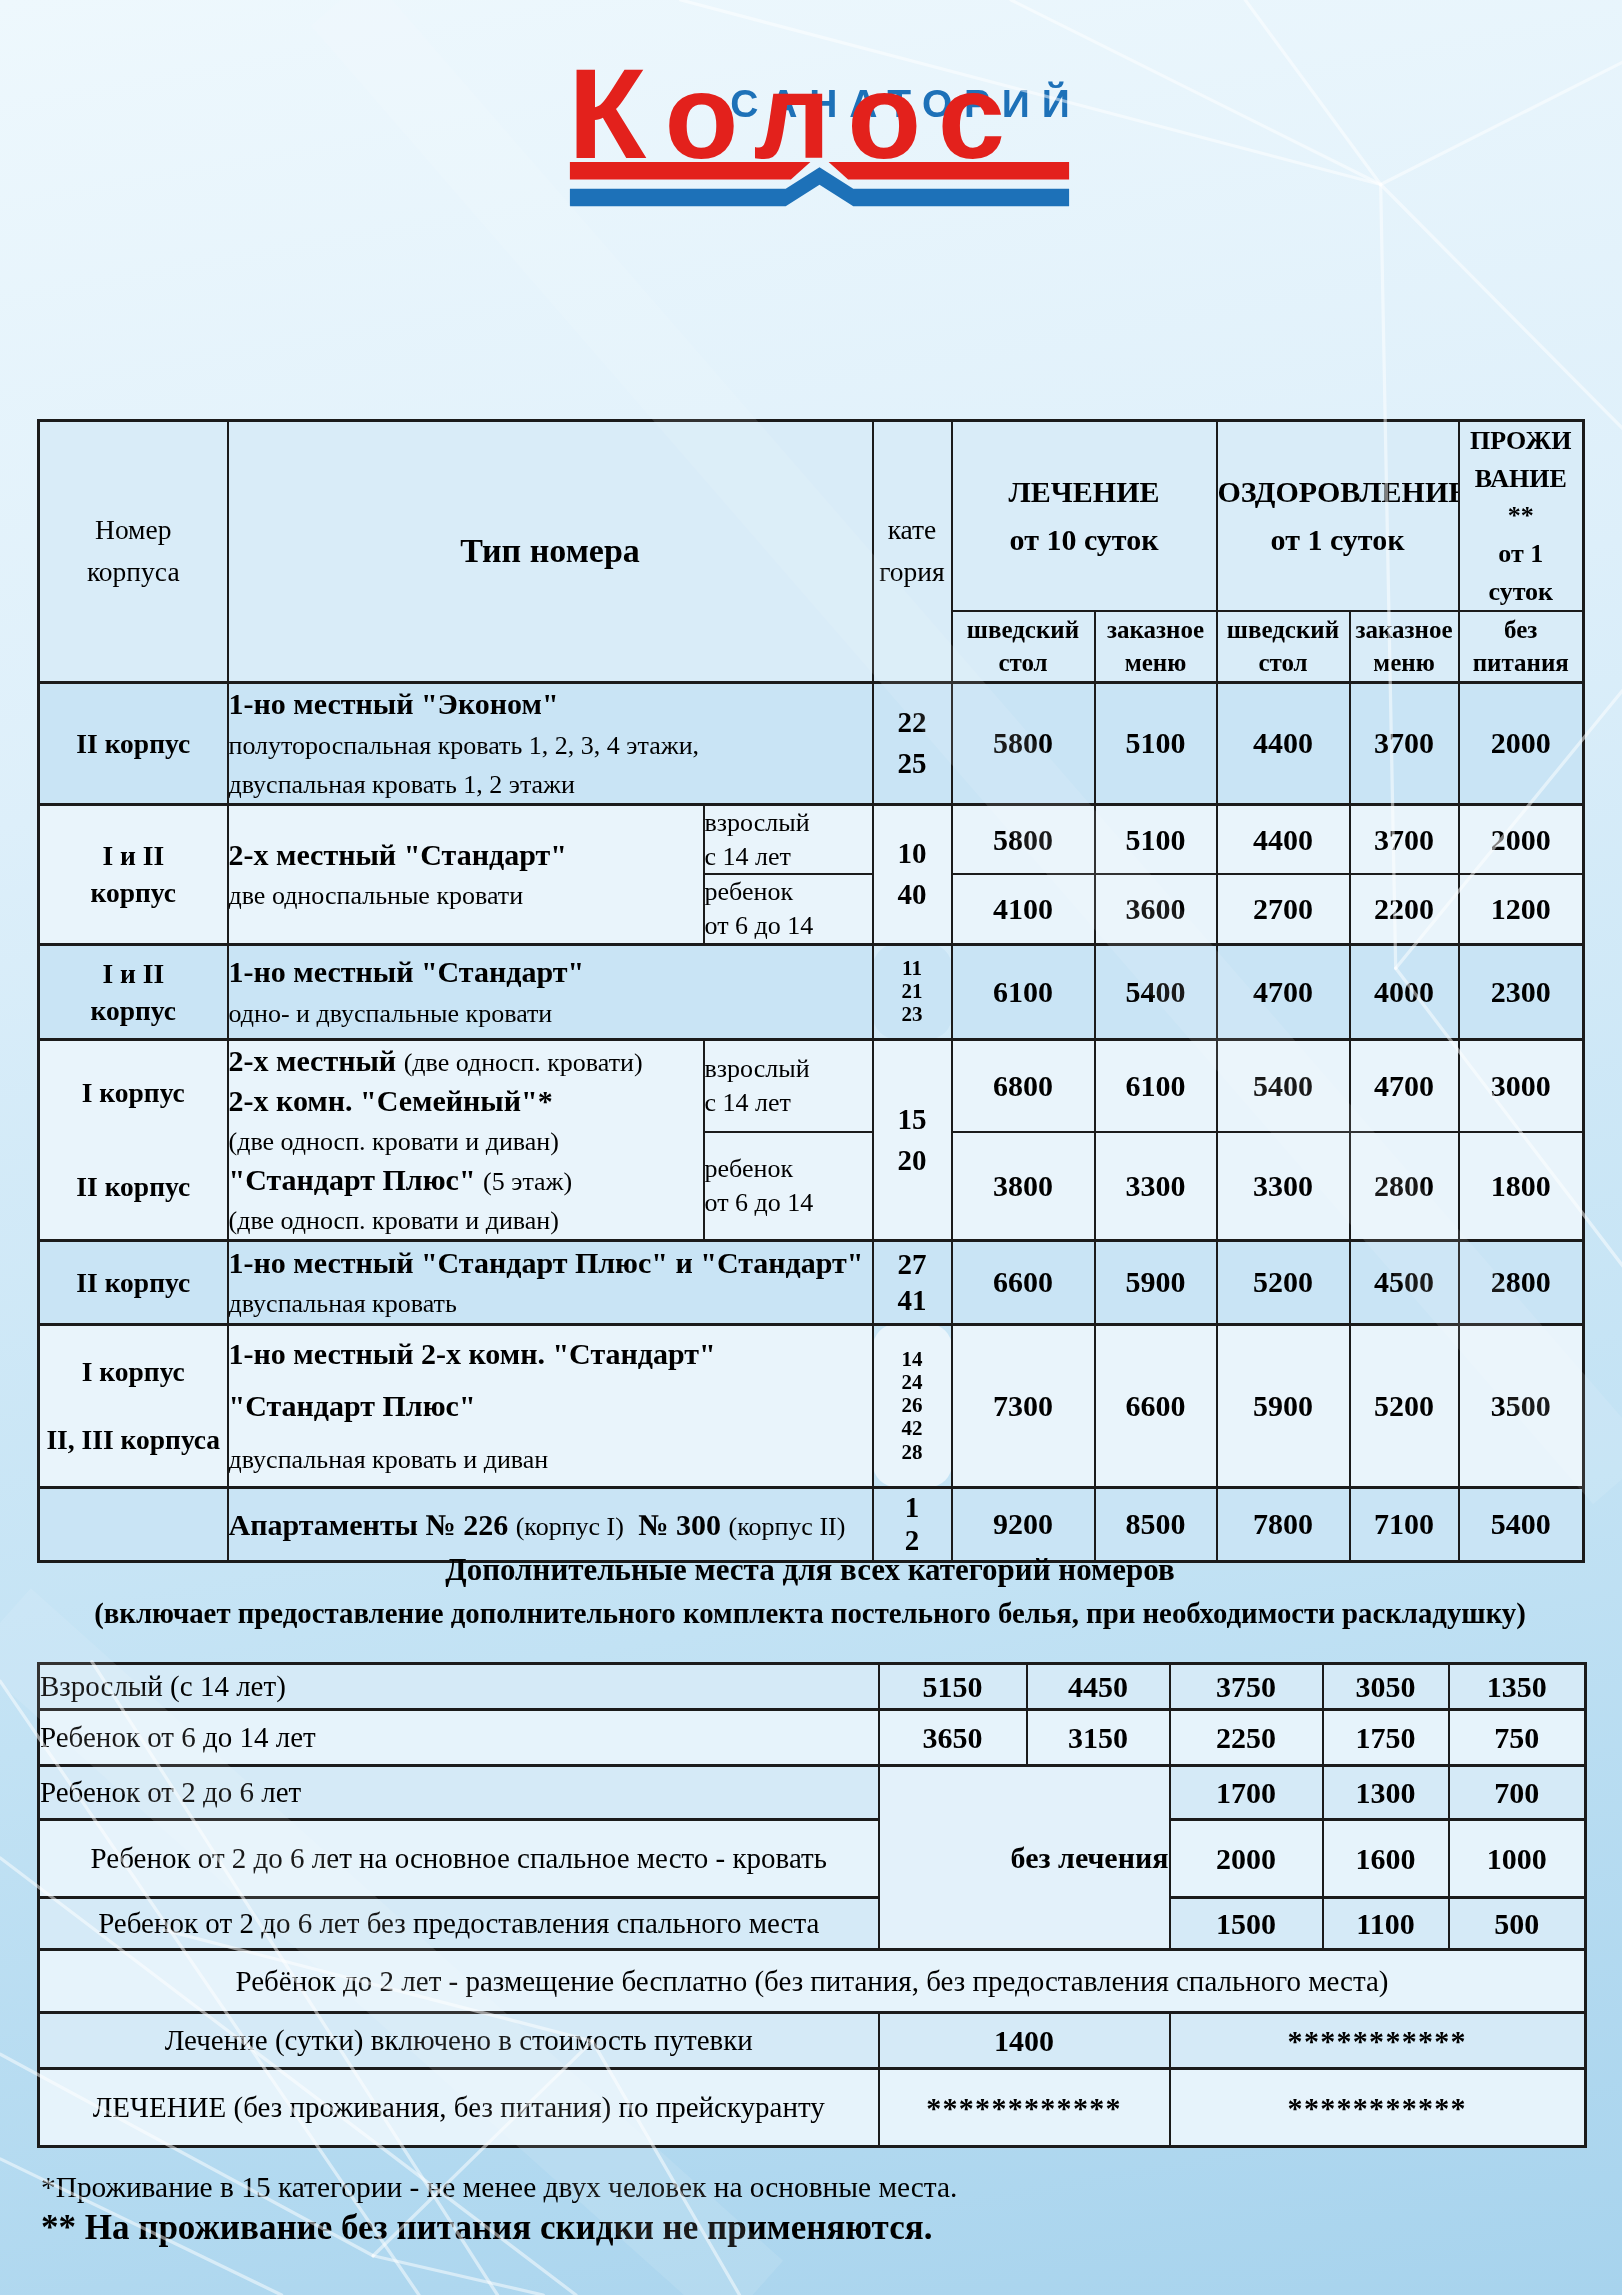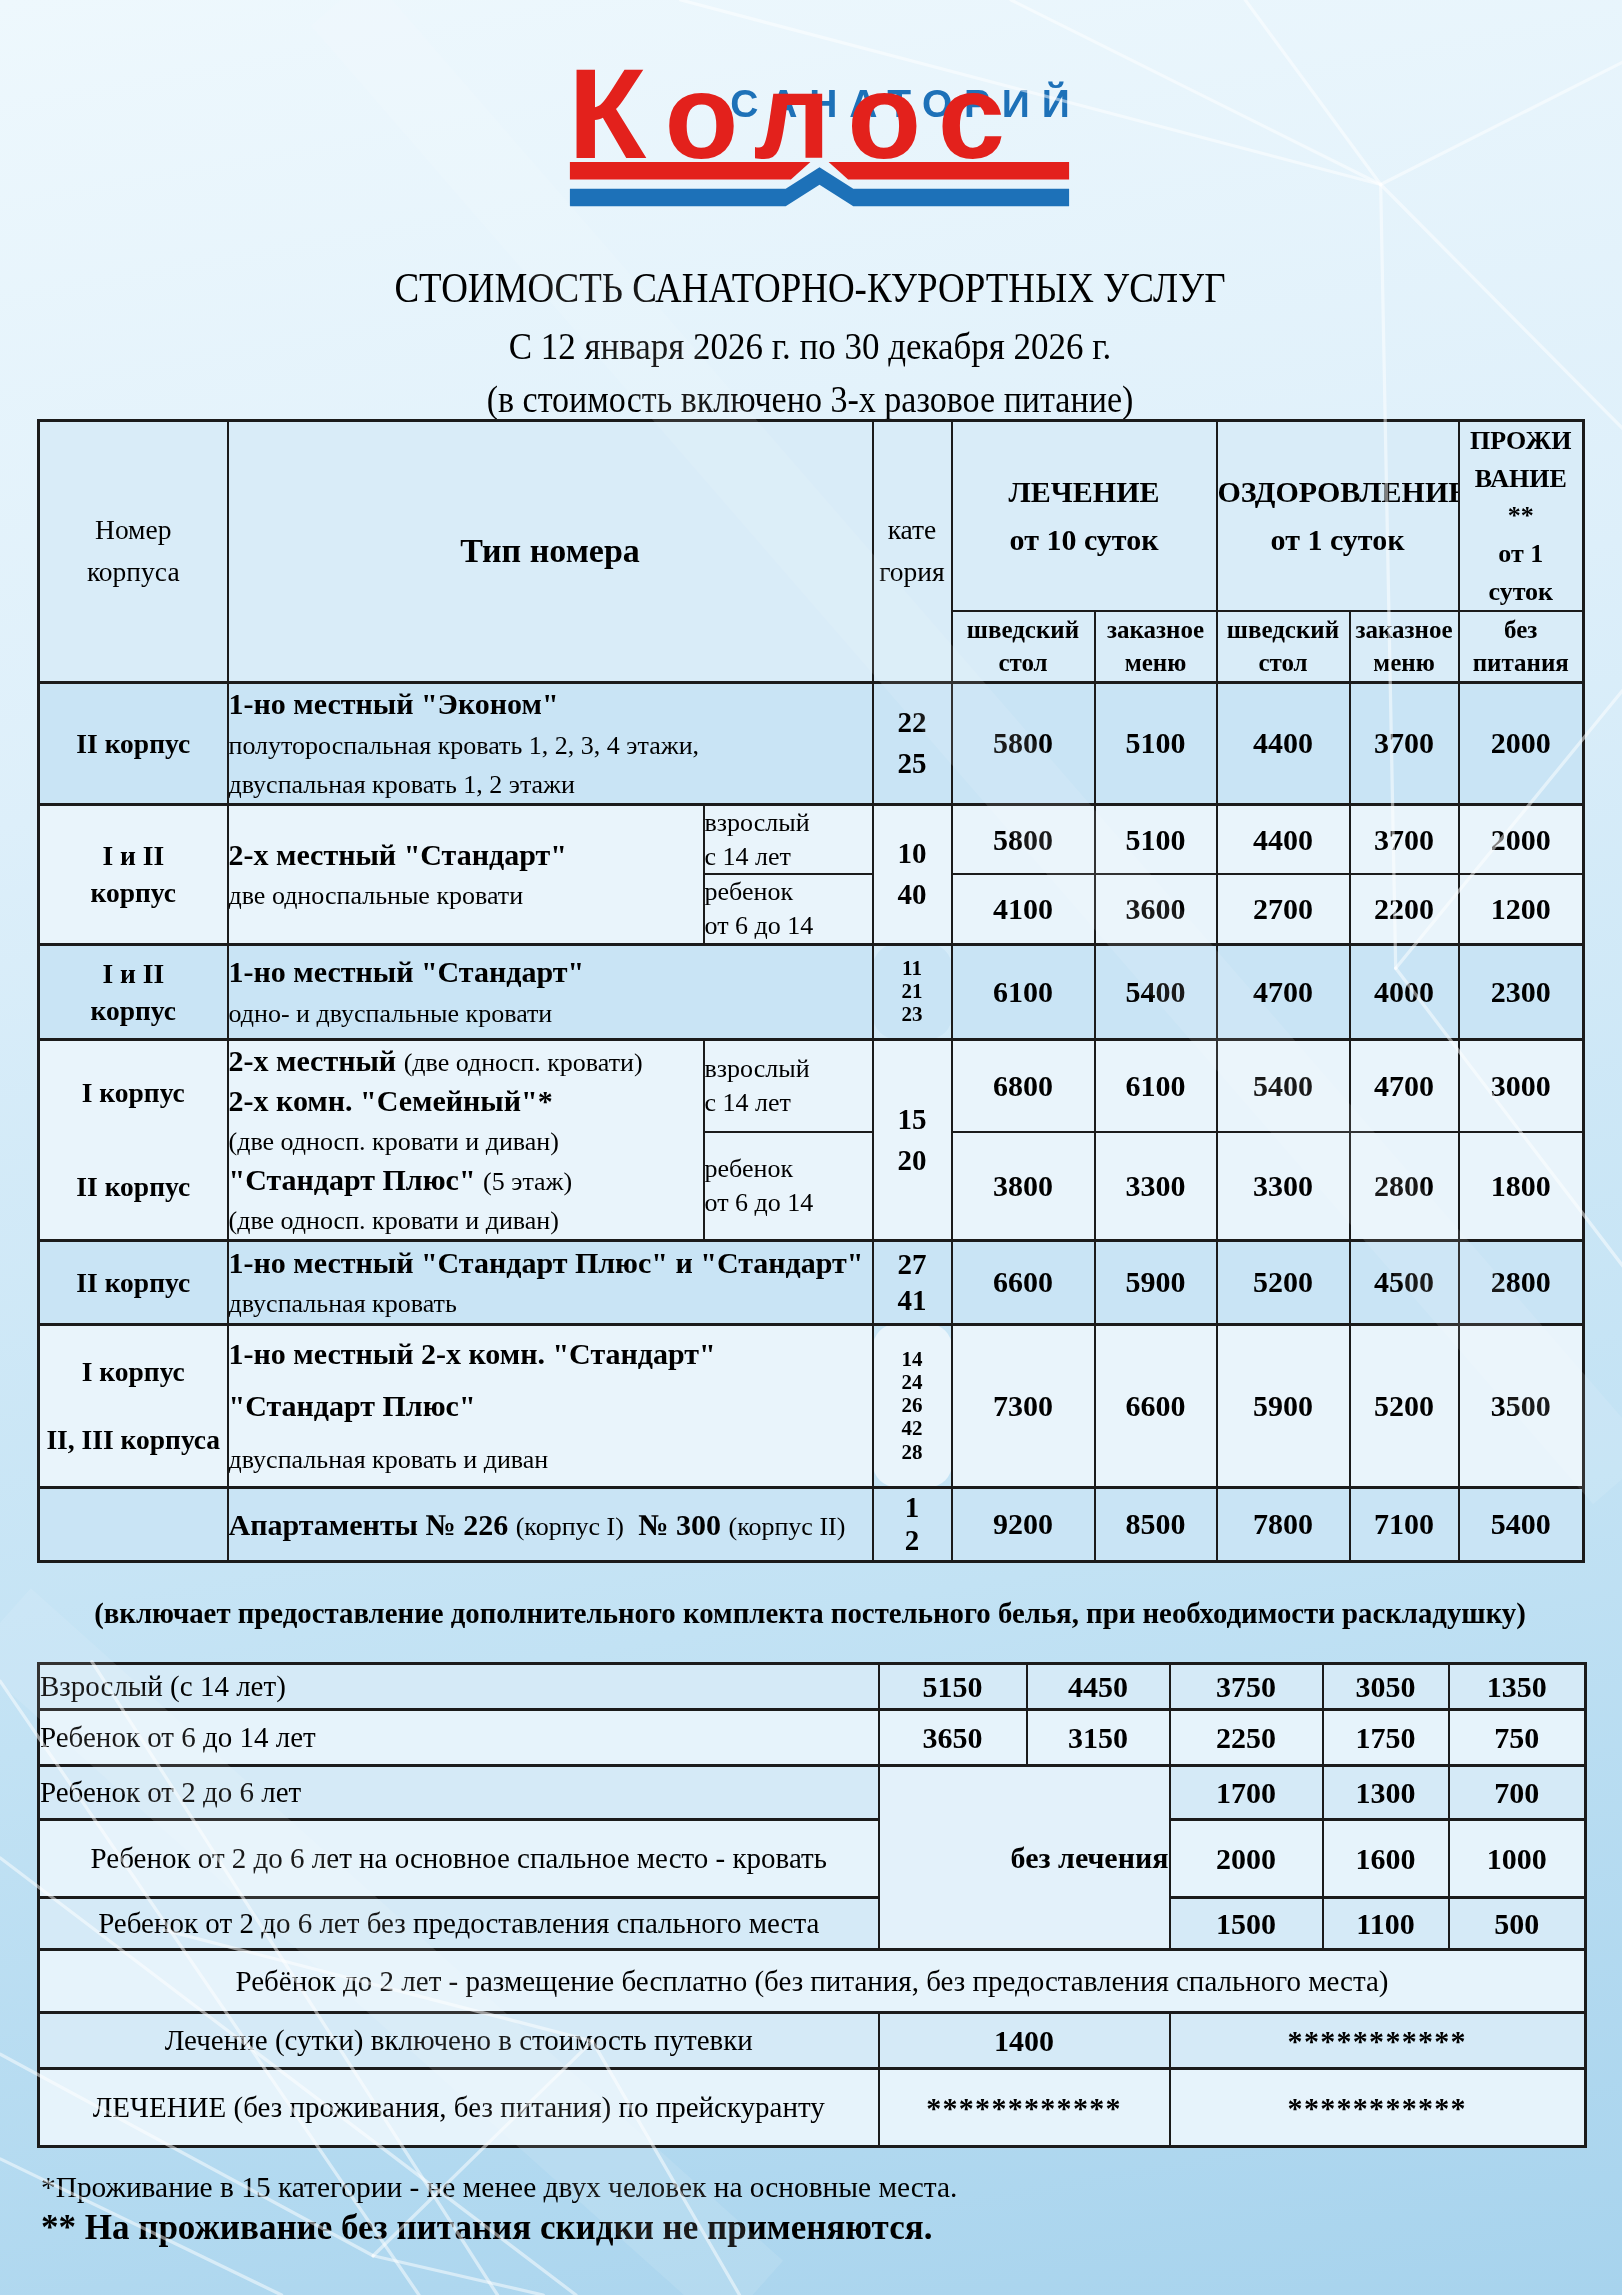--- a/index.html
+++ b/index.html
@@ -82,25 +82,20 @@
   <div class="logo">
     <div class="logo-sanatoriy">САНАТОРИЙ</div>
     <div class="logo-kolos"><span class="logo-k">К</span><span class="logo-rest">олос</span></div>
     <svg class="logo-bars" width="503" height="52" viewBox="0 0 768 80">
       <polygon points="0,0 370,0 340,27 0,27" fill="#e3211c"></polygon>
       <polygon points="398,0 768,0 768,27 428,27" fill="#e3211c"></polygon>
       <polygon points="0,41 332,41 384,8 436,41 768,41 768,68 436,68 384,35 332,68 0,68" fill="#1d71b8"></polygon>
     </svg>
   </div>
 
-  <div class="titles">
-    <div class="title1">СТОИМОСТЬ САНАТОРНО-КУРОРТНЫХ УСЛУГ</div>
-    <div class="title2">С 12 января 2026 г. по  30 декабря 2026 г.</div>
-    <div class="title3">(в стоимость включено 3-х разовое питание)</div>
-  </div>
 
   <table class="t1">
     <colgroup>
       <col style="width:189px">
         <col style="width:476px">
         <col style="width:169px">
         <col style="width:79px">
       <col style="width:143px">
         <col style="width:122px">
         <col style="width:133px">
@@ -333,20 +328,21 @@
           </td>
       <td class="price">9200</td>
       <td class="price">8500</td>
       <td class="price">7800</td>
       <td class="price">7100</td>
       <td class="price">5400</td>
     </tr>
   </tbody>
     </table>
 
+  <div class="extraTitle">Дополнительные места для всех категорий номеров</div>
   <div class="extraSub">(включает предоставление дополнительного комплекта постельного белья, при необходимости раскладушку)</div>
 
   <table class="t2">
     <colgroup>
       <col style="width:840px">
         <col style="width:148px">
         <col style="width:143px">
         <col style="width:153px">
         <col style="width:126px">
         <col style="width:137px">

